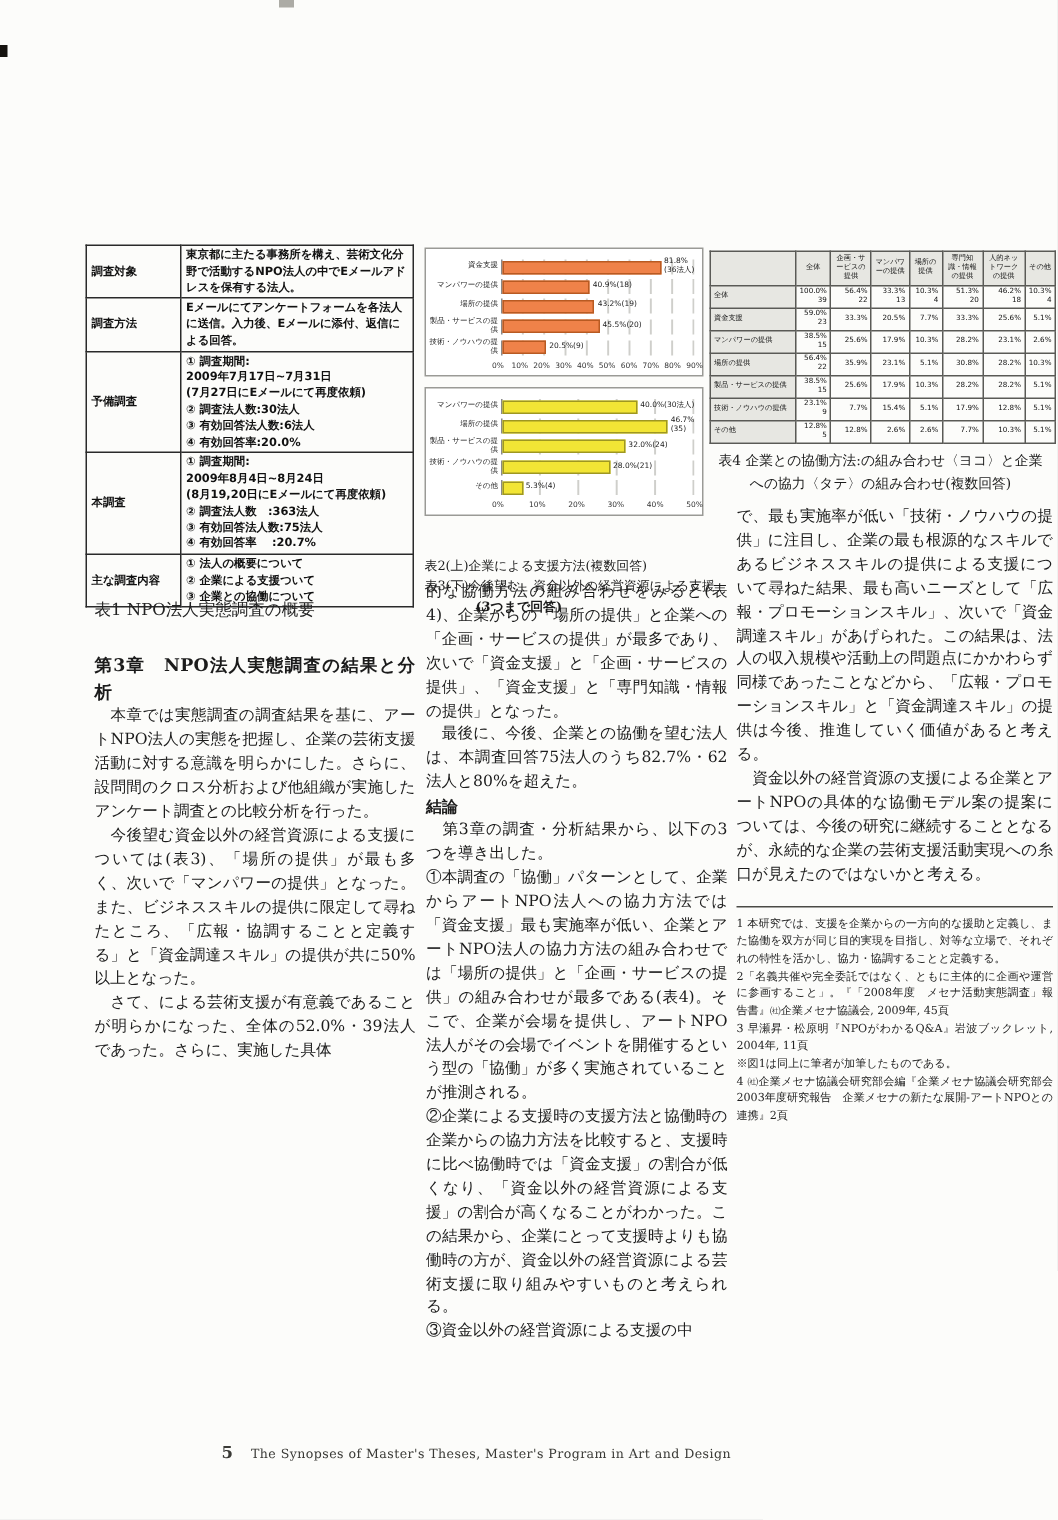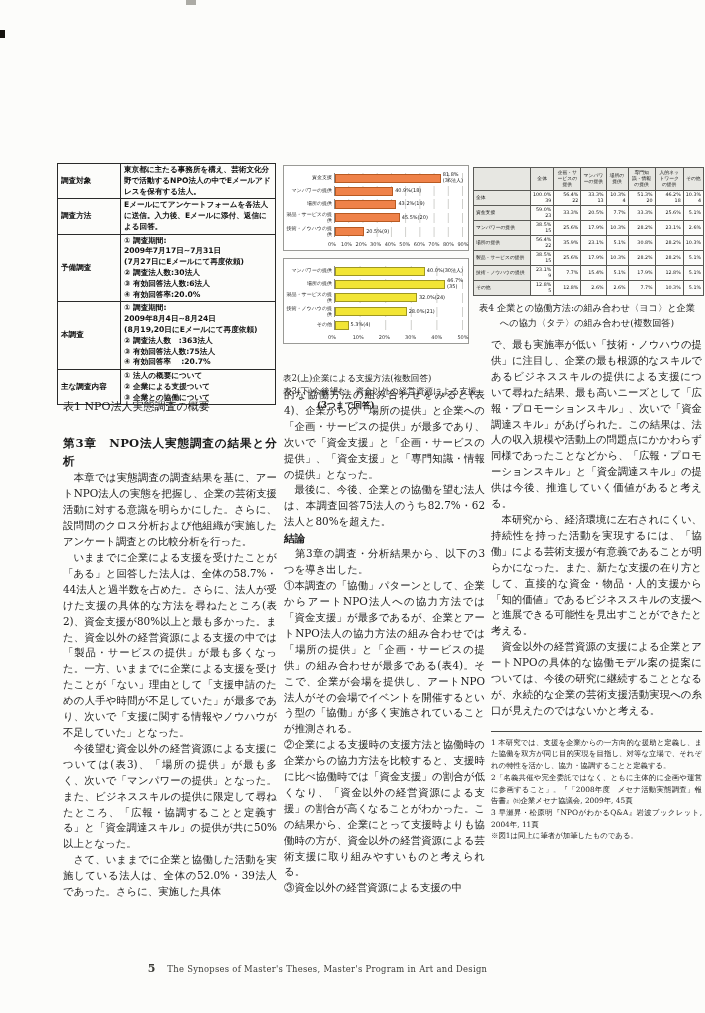--- a/index.html
+++ b/index.html
@@ -322,55 +322,54 @@
   <div class="t4-caption">
     <div>表4 企業との協働方法:の組み合わせ〈ヨコ〉と企業</div>
     <div>への協力〈タテ〉の組み合わせ(複数回答)</div>
   </div>
 
   <div class="bcol" id="col1">
     <p class="chap">第3章　NPO法人実態調査の結果と分析</p>
     <div>
 
     <p>　本章では実態調査の調査結果を基に、アートNPO法人の実態を把握し、企業の芸術支援活動に対する意識を明らかにした。さらに、設問間のクロス分析および他組織が実施したアンケート調査との比較分析を行った。</p>
-        <p>　いままでに企業による支援を受けたことが「ある」と回答した法人は、全体の58.7%・44法人と過半数を占めた。さらに、法人が受けた支援の具体的な方法を尋ねたところ(表2)、資金支援が80%以上と最も多かった。また、資金以外の経営資源による支援の中では「製品・サービスの提供」が最も多くなった。一方、いままでに企業による支援を受けたことが「ない」理由として「支援申請のための人手や時間が不足していた」が最多であり、次いで「支援に関する情報やノウハウが不足していた」となった。</p>
         <p>　今後望む資金以外の経営資源による支援については(表3)、「場所の提供」が最も多く、次いで「マンパワーの提供」となった。また、ビジネススキルの提供に限定して尋ねたところ、「広報・協調することと定義する」と「資金調達スキル」の提供が共に50%以上となった。</p>
-        <p>　さて、いままでに企業と協働した活動を実施している法人は、全体の52.0%・39法人であった。さらに、実施した具体</p>
+        <p>　さて、による芸術支援が有意義であることが明らかになった、全体の52.0%・39法人であった。さらに、実施した具体</p>
       </div>
   </div>
 
   <div class="bcol" id="col2">
     <div>
 
     <p>的な協働方法の組み合わせをみると(表4)、企業からの「場所の提供」と企業への「企画・サービスの提供」が最多であり、次いで「資金支援」と「企画・サービスの提供」、「資金支援」と「専門知識・情報の提供」となった。</p>
         <p>　最後に、今後、企業との協働を望む法人は、本調査回答75法人のうち82.7%・62法人と80%を超えた。</p>
       </div>
     <p class="conc">結論</p>
     <div>
 
     <p>　第3章の調査・分析結果から、以下の3つを導き出した。</p>
-        <p>①本調査の「協働」パターンとして、企業からアートNPO法人への協力方法では「資金支援」が最多であるが、企業とアートNPO法人の協力方法の組み合わせでは「場所の提供」と「企画・サービスの提供」の組み合わせが最多である(表4)。そこで、企業が会場を提供し、アートNPO法人がその会場でイベントを開催するという型の「協働」が多く実施されていることが推測される。</p>
+        <p>①本調査の「協働」パターンとして、企業からアートNPO法人への協力方法では「資金支援」最も実施率が低い、企業とアートNPO法人の協力方法の組み合わせでは「場所の提供」と「企画・サービスの提供」の組み合わせが最多である(表4)。そこで、企業が会場を提供し、アートNPO法人がその会場でイベントを開催するという型の「協働」が多く実施されていることが推測される。</p>
         <p>②企業による支援時の支援方法と協働時の企業からの協力方法を比較すると、支援時に比べ協働時では「資金支援」の割合が低くなり、「資金以外の経営資源による支援」の割合が高くなることがわかった。この結果から、企業にとって支援時よりも協働時の方が、資金以外の経営資源による芸術支援に取り組みやすいものと考えられる。</p>
         <p>③資金以外の経営資源による支援の中</p>
       </div>
   </div>
 
   <div class="bcol" id="col3">
     <div>
 
     <p>で、最も実施率が低い「技術・ノウハウの提供」に注目し、企業の最も根源的なスキルであるビジネススキルの提供による支援について尋ねた結果、最も高いニーズとして「広報・プロモーションスキル」、次いで「資金調達スキル」があげられた。この結果は、法人の収入規模や活動上の問題点にかかわらず同様であったことなどから、「広報・プロモーションスキル」と「資金調達スキル」の提供は今後、推進していく価値があると考える。</p>
-        <p>　本研究から、経済環境に左右されにくい、持続性を持った活動を実現するには、「協働」による芸術支援が有意義であることが明らかになった。また、新たな支援の在り方として、直接的な資金・物品・人的支援から「知的価値」であるビジネススキルの支援へと進展できる可能性を見出すことができたと考える。</p>
         <p>　資金以外の経営資源の支援による企業とアートNPOの具体的な協働モデル案の提案については、今後の研究に継続することとなるが、永続的な企業の芸術支援活動実現への糸口が見えたのではないかと考える。</p>
       </div>
     <div class="fnotes">
 
     <p>1 本研究では、支援を企業からの一方向的な援助と定義し、また協働を双方が同じ目的実現を目指し、対等な立場で、それぞれの特性を活かし、協力・協調することと定義する。</p>
         <p>2「名義共催や完全委託ではなく、ともに主体的に企画や運営に参画すること」。『「2008年度　メセナ活動実態調査」報告書』㈳企業メセナ協議会, 2009年, 45頁</p>
         <p>3 早瀬昇・松原明『NPOがわかるQ&amp;A』岩波ブックレット, 2004年, 11頁</p>
         <p>※図1は同上に筆者が加筆したものである。</p>
+        <p>4 ㈳企業メセナ協議会研究部会編『企業メセナ協議会研究部会2003年度研究報告　企業メセナの新たな展開-アートNPOとの連携』2頁</p>
       </div>
   </div>
 
   <div class="footer">
     <span class="pno">5</span><span class="ftxt">The Synopses of Master's Theses, Master's Program in Art and Design</span>
   </div>
 
 </div>
 
 </body></html>

